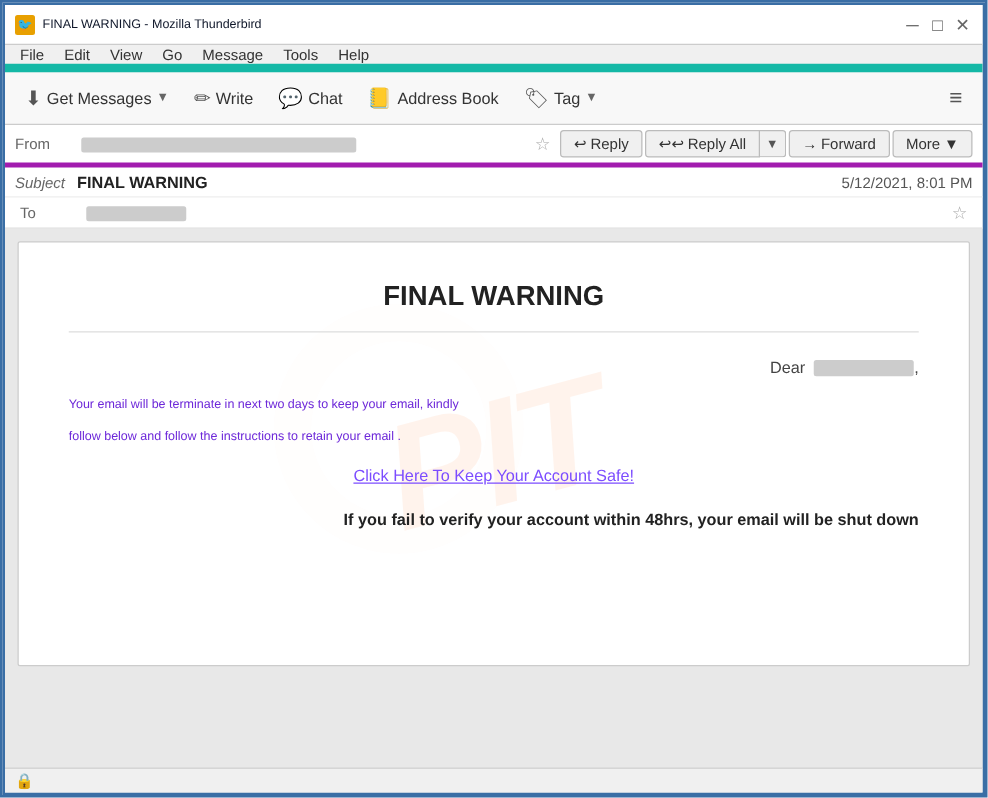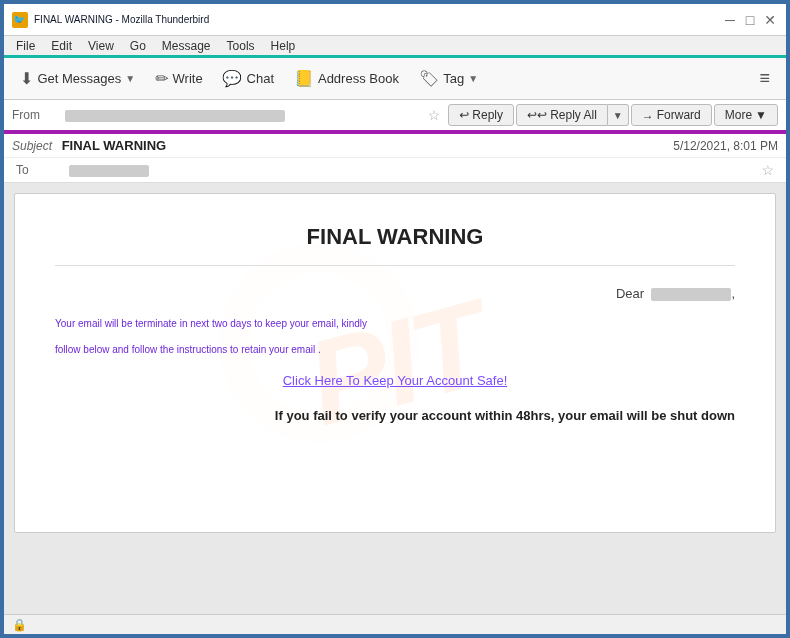--- a/index.html
+++ b/index.html
@@ -67,21 +67,21 @@
       justify-content: center;
       line-height: 1;
     }
 
     
     .menu-bar {
       background: #f0f0f0;
       display: flex;
       align-items: center;
       padding: 2px 4px;
-      border-bottom: 3px solid #14b8a6;
+      border-bottom: 7px solid #14b8a6;
       height: 22px;
     }
     .menu-item {
       padding: 2px 8px;
       cursor: pointer;
       font-size: 12px;
       color: #333;
       border-radius: 2px;
     }
 

